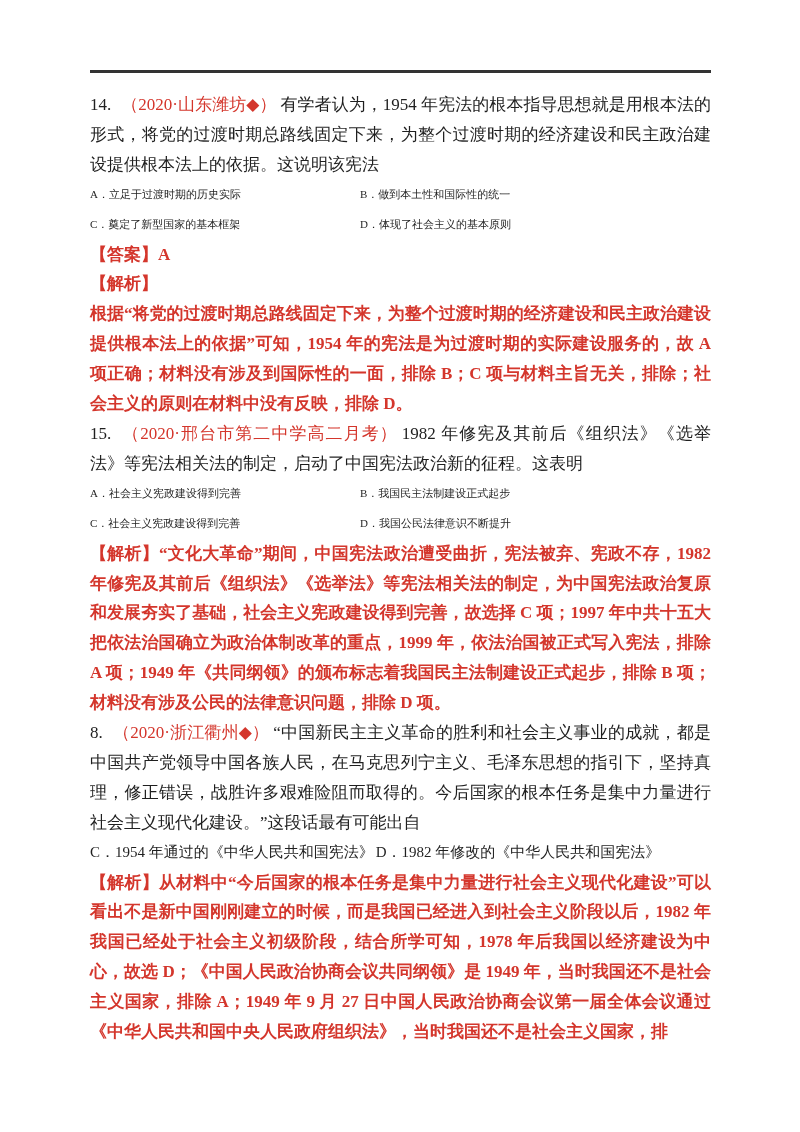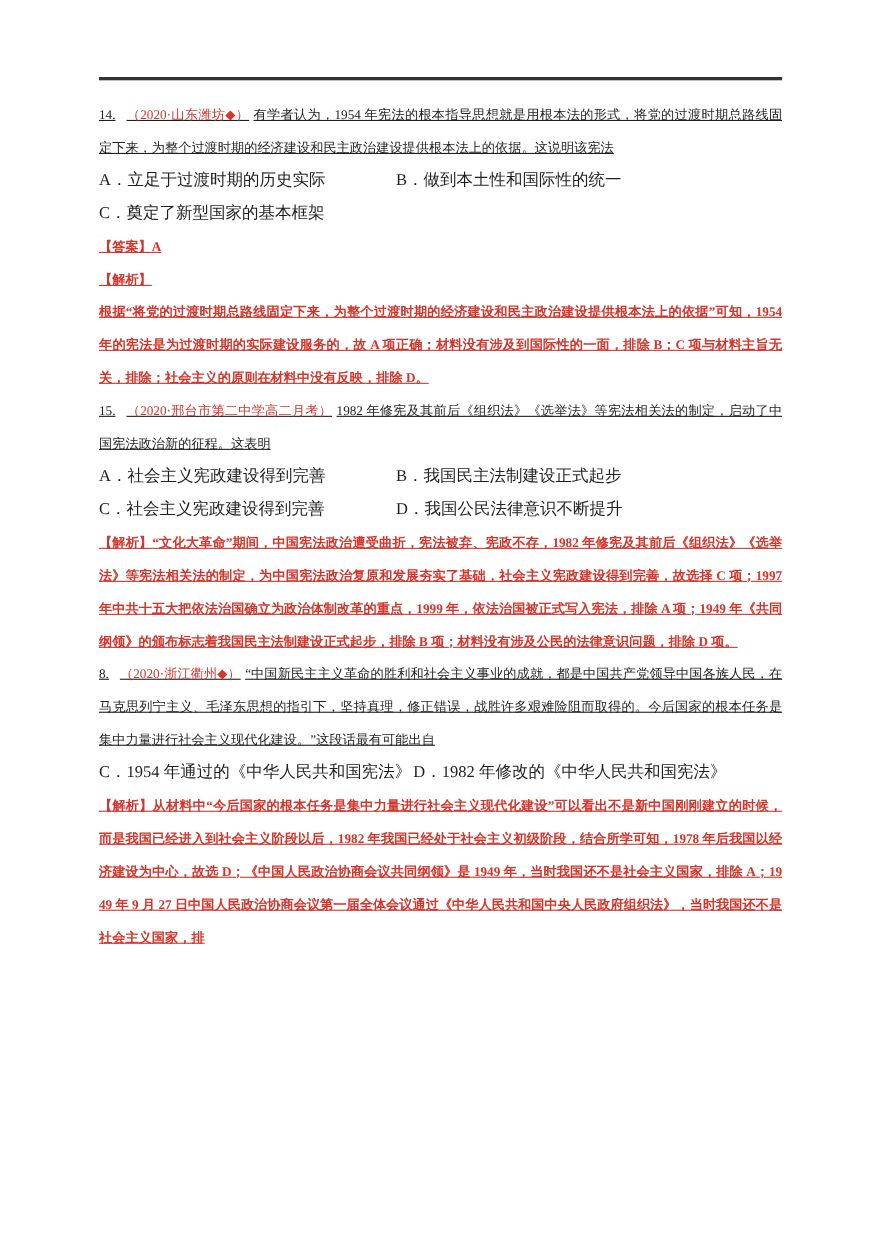--- a/index.html
+++ b/index.html
@@ -8,31 +8,30 @@
     width:800px; height:1132px;
     font-family:"Liberation Serif","DejaVu Serif",serif;
     color:#1f1f1f;
     position:relative;
     overflow:hidden;
   }
   .page { position:absolute; left:0; top:0; width:800px; height:1132px; background:#ffffff; }
   .content { position:absolute; left:90px; top:70px; width:621px; }
   .top-rule { height:3px; background:#333333; margin-bottom:17px; }
   .para {
-    font-size:12px;
+    font-size:17px;
     line-height:29.9px;
     text-align:justify;
     word-break:break-all;
-    text-decoration:underline;
   }
   .q-num { margin-right:10px; }
   .q-src { margin-right:4px; }
   .red-text { color:#d4362c; }
   .bold { font-weight:bold; }
-  .opt-row { display:flex; font-size:15px; line-height:29.9px; }
+  .opt-row { display:flex; font-size:11px; line-height:29.9px; }
   .opt-col-left { width:238px; flex:0 0 238px; }
   .opt-col-right { flex:1;margin-left:32px; }
   .opt-inline-row { font-size:15px; line-height:29.9px; white-space:nowrap; }
   .opt-gap { margin-left:16px; }
   .opt-nogap { margin-left:2px; }
 </style>
 </head>
 <body>
 
 <div class="page">
@@ -43,20 +42,21 @@
     <div>
       <p class="para">
         <span class="q-num">14.</span><span class="q-src red-text">（2020·山东潍坊◆）</span><span>有学者认为，1954 年宪法的根本指导思想就是用根本法的形式，将党的过渡时期总路线固定下来，为整个过渡时期的经济建设和民主政治建设提供根本法上的依据。这说明该宪法</span>
       </p>
       <div class="opt-row">
         <span class="opt-col-left">A．立足于过渡时期的历史实际</span>
         <span class="opt-col-right">B．做到本土性和国际性的统一</span>
       </div>
       <div class="opt-row">
         <span class="opt-col-left">C．奠定了新型国家的基本框架</span>
+        <span class="opt-col-right">D．体现了社会主义的基本原则</span>
       </div>
       <p class="para red-text bold">
         <span>【答案】</span><span>A</span>
       </p>
       <p class="para red-text bold">
         <span>【解析】</span>
       </p>
       <p class="para red-text bold">根据“将党的过渡时期总路线固定下来，为整个过渡时期的经济建设和民主政治建设提供根本法上的依据”可知，1954 年的宪法是为过渡时期的实际建设服务的，故 A 项正确；材料没有涉及到国际性的一面，排除 B；C 项与材料主旨无关，排除；社会主义的原则在材料中没有反映，排除 D。</p>
     </div>
 

